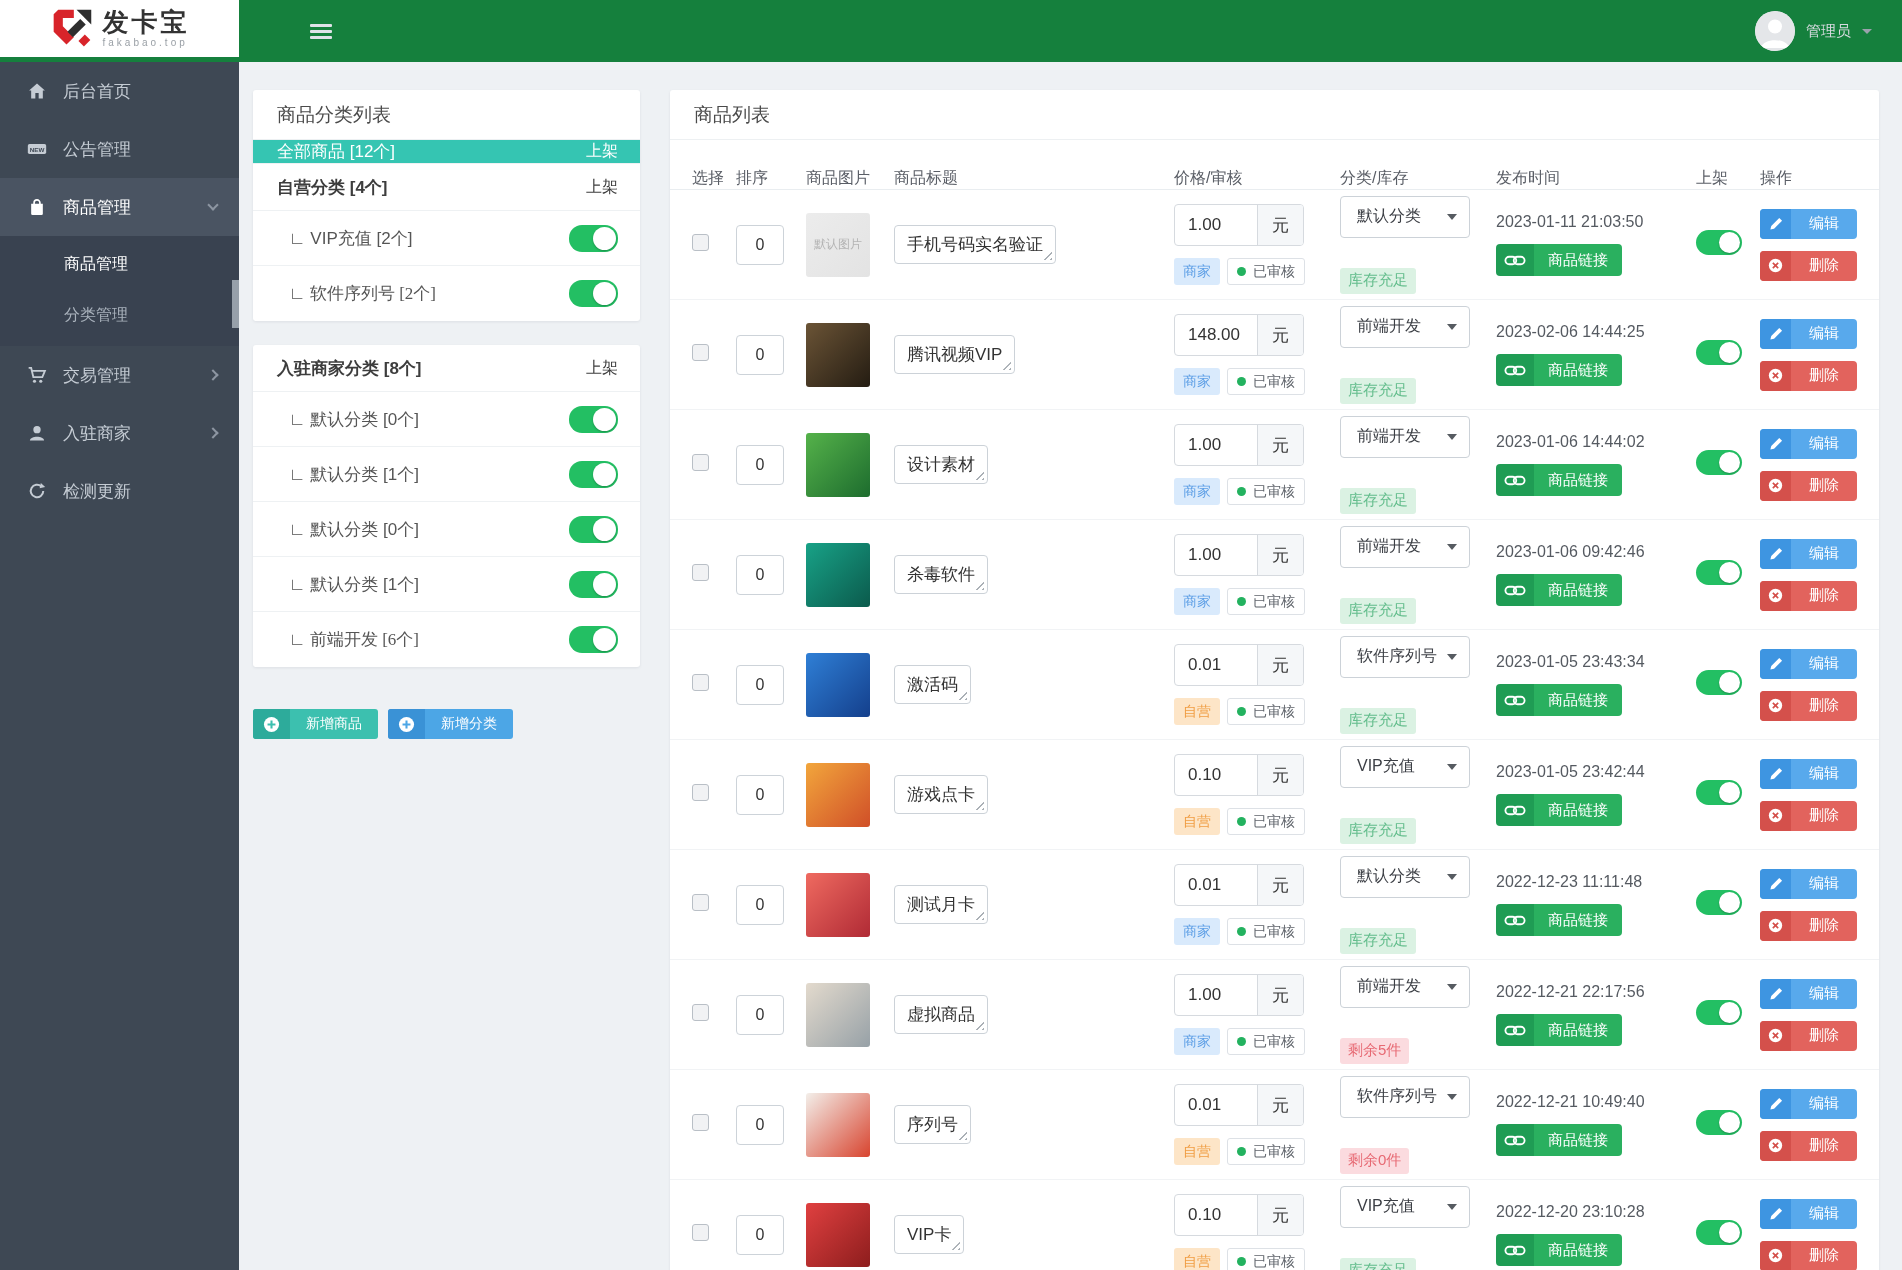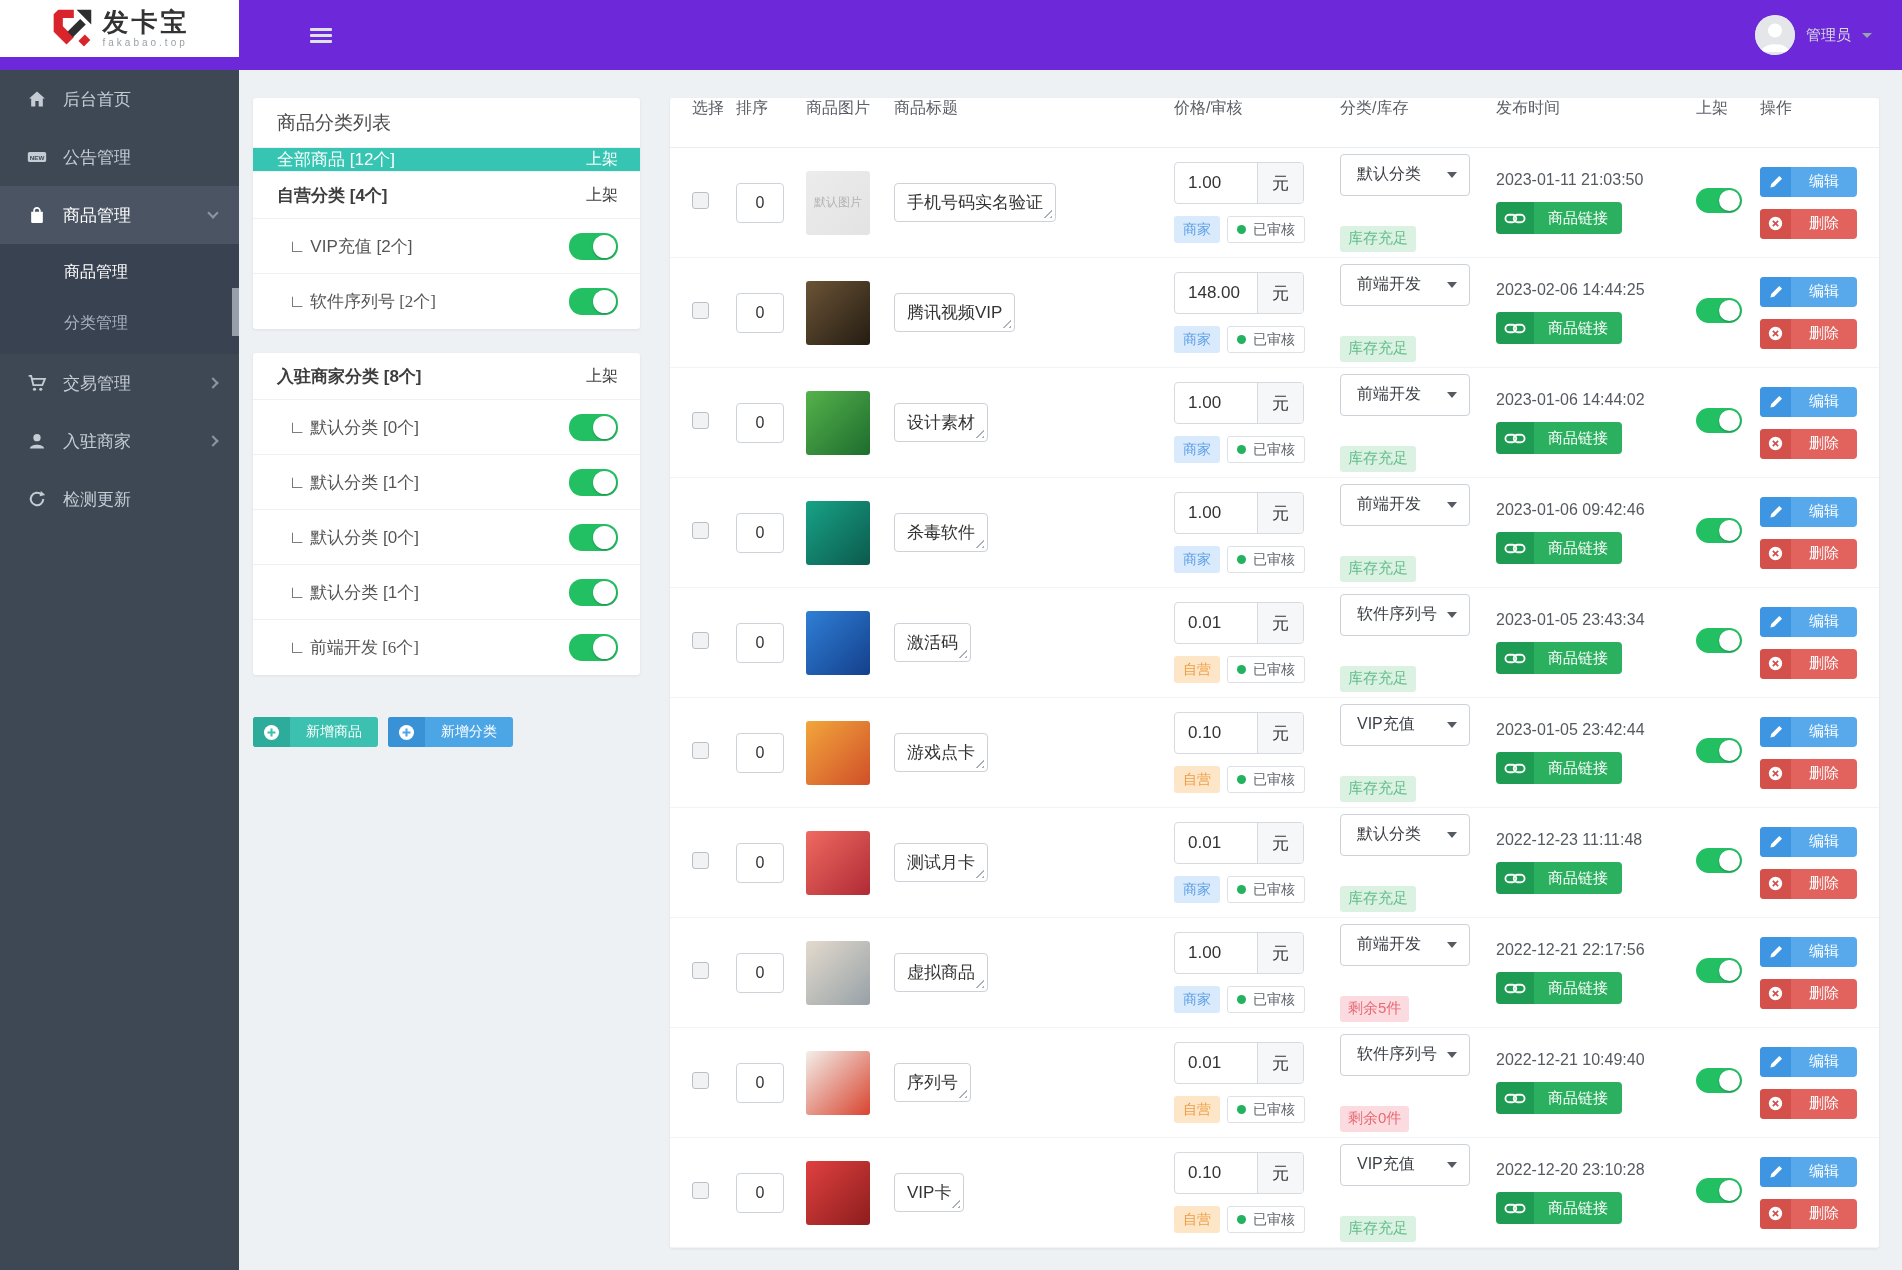--- a/index.html
+++ b/index.html
@@ -1,20 +1,20 @@
 <!DOCTYPE html>
 <html><head>
 <meta charset="utf-8">
 <style>
   * { margin:0; padding:0; box-sizing:border-box; }
   html,body { width:1902px; height:1270px; overflow:hidden; }
   body { font-family:"Liberation Sans","DejaVu Sans",sans-serif; background:#eef1f4; position:relative; }
 
   
-  .hdr { height:70px; display:flex; background:#6d28d9;gap:44px; }
+  .hdr { height:62px; display:flex; background:#15803d;gap:44px; }
   .logo-box { width:239px; height:57px; background:#fff; display:flex; align-items:center; justify-content:center; gap:9px; flex-shrink:0; }
   .logo-text .cn { font-size:26px; font-weight:bold; color:#333; letter-spacing:3px; line-height:1.05; }
   .logo-text .en { font-size:10px; color:#9aa0a6; letter-spacing:3px; }
   .burger { margin-left:27px; align-self:center; cursor:pointer; }
   .burger span { display:block; width:22px; height:3px; background:#dfe3e8; margin:3px 0; border-radius:1px; }
   .hdr-right { margin-left:auto; display:flex; align-items:center; gap:11px; padding-right:30px; cursor:pointer; }
   .avatar { width:40px; height:40px; border-radius:50%; overflow:hidden; background:#e4e6e9; }
   .hdr-user { color:#d7dbe0; font-size:15px; }
   .caret-dn { width:0; height:0; border-left:5px solid transparent; border-right:5px solid transparent; border-top:5px solid #9aa2ac; }
 
@@ -53,21 +53,21 @@
   .pill-btn.blue { background:#4ca6e6; } .pill-btn.blue .pill-ico { background:#3a92d6; }
 
   
   .tgl { width:46px; height:25px; border-radius:13px; background:#23bf63; position:relative; display:inline-block; cursor:pointer; flex-shrink:0; }
   .tgl::after { content:""; position:absolute; top:2px; right:2px; width:21px; height:21px; border-radius:50%; background:#fff; box-shadow:0 1px 2px rgba(0,0,0,.25); }
   .tgl.lg { width:49px; height:27px; margin-left:auto; }
   .tgl.lg::after { width:23px; height:23px; }
 
   
   .tbl-card { flex:1; overflow:hidden; }
-  .t-head { display:flex; align-items:flex-start; height:50px; padding:0 22px; border-bottom:1px solid #e9edf0; color:#5a5e66; font-size:16px; }
+  .t-head { display:flex; align-items:flex-end; height:50px; padding:0 22px; border-bottom:1px solid #e9edf0; color:#5a5e66; font-size:16px; }
   .t-row { display:flex; align-items:center; height:110px; padding:0 22px; border-bottom:1px solid #f1f3f5; }
   .c-sel{width:44px;flex-shrink:0} .c-sort{width:70px;flex-shrink:0} .c-img{width:88px;flex-shrink:0}
   .c-title{width:280px;flex-shrink:0} .c-price{width:166px;flex-shrink:0} .c-cat{width:156px;flex-shrink:0}
   .c-date{width:200px;flex-shrink:0} .c-toggle{width:64px;flex-shrink:0} .c-ops{flex:1}
 
   .cb { appearance:none; -webkit-appearance:none; width:17px; height:17px; border:1px solid #b9bfc6; border-radius:3px; background:#f1f2f4; cursor:pointer; }
   .sort-in { width:48px; height:40px; border:1px solid #cdd3d9; border-radius:4px; text-align:center; font-size:16px; color:#333; background:#fff; font-family:inherit; }
   .p-img { width:64px; height:64px; border-radius:3px; display:flex; align-items:center; justify-content:center; font-size:12px; }
   .p-title { width:260px; height:80px; border:1px solid #ccd2d8; border-radius:4px; padding:9px 12px; font-size:17px; color:#333; position:relative; background:#fff; cursor:text; }
   .rsz { position:absolute; right:3px; bottom:3px; width:9px; height:9px; clip-path:polygon(100% 0,100% 100%,0 100%); background:repeating-linear-gradient(-45deg,#aab0b6 0 1.5px,transparent 1.5px 4.5px); }
@@ -316,20 +316,21 @@
         <svg width="17" height="17" style="color:#4ca6e6">
                 <use href="#i-plus-circle"></use>
               </svg>
       </span>
       <span class="pill-lbl">新增分类</span>
     </div>
         </div>
     </div>
 
     <div class="card tbl-card">
+      <div class="panel-title">商品列表</div>
       <div class="t-head" id="t-head">
           <span class="c-sel">选择</span>
           <span class="c-sort">排序</span>
           <span class="c-img">商品图片</span>
           <span class="c-title">商品标题</span>
           <span class="c-price">价格/审核</span>
           <span class="c-cat">分类/库存</span>
           <span class="c-date">发布时间</span>
           <span class="c-toggle">上架</span>
           <span class="c-ops">操作</span>

